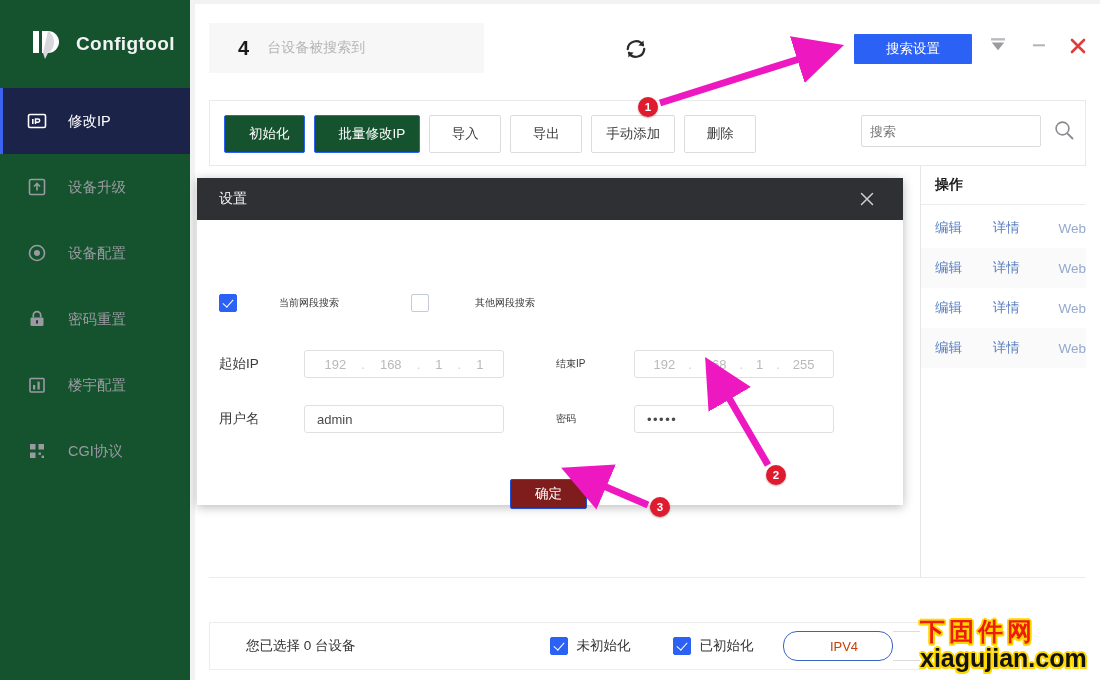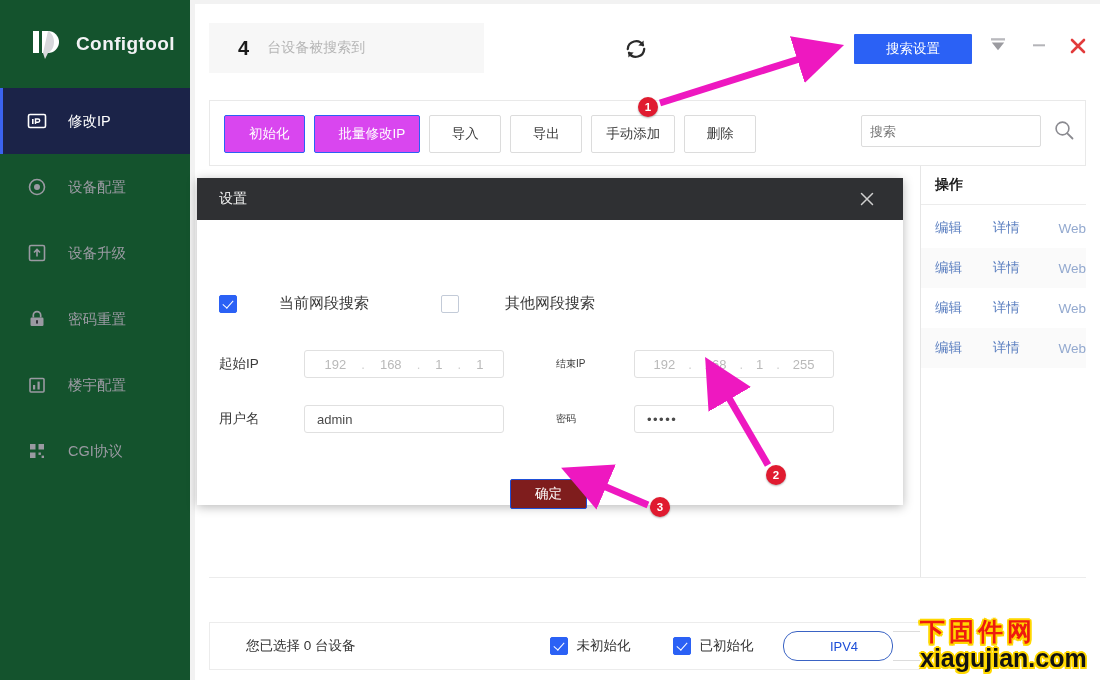--- a/index.html
+++ b/index.html
@@ -62,21 +62,21 @@
   #toolbar-panel {
     position:absolute; left:14px; top:96px; right:14px; height:66px;
     background:#ffffff; border:1px solid #e9e9e9;
   }
   #toolbar-panel .btns { position:absolute; left:14px; top:14px; display:flex; gap:9px; }
   .tbtn {
     height:38px; min-width:72px; padding:0 14px; font-size:13.5px;
     border:1px solid #dcdcdc; background:#fff; color:#3d3d3d; cursor:pointer;
     border-radius:2px; font-family:inherit;
   }
-  .tbtn.primary { background:#d946ef; border-color:#2b61f5; color:#fff; min-width:78px;padding-left:24px; }
+  .tbtn.primary { background:#14532d; border-color:#2b61f5; color:#fff; min-width:78px;padding-left:24px; }
   #tool-search {
     position:absolute; right:44px; top:14px; width:180px; height:32px;
     border:1px solid #dcdcdc; border-radius:2px; font-size:13px; color:#8b8b8b;
     padding-left:8px; outline:none; background:#fff; font-family:inherit;
   }
   #tool-search-icon { position:absolute; right:10px; top:18px; width:22px; height:22px; cursor:pointer; }
 
   
   #table-area { position:absolute; left:14px; top:162px; right:14px; bottom:58px; background:#ffffff; }
   #table-divider { position:absolute; left:711px; top:0; bottom:44px; width:1px; background:#e6e6e6; }
@@ -101,21 +101,21 @@
     background:#fff; border:1px solid #ececec; display:flex; align-items:center;
   }
   #footer .sel-text { margin-left:36px; font-size:13.5px; color:#333; }
   .fchk { display:flex; align-items:center; gap:9px; font-size:13.5px; color:#333; }
   #chk-uninit { margin-left:194px; }
   #chk-init { margin-left:42px; }
   .segbtn {
     height:30px; width:110px; border:1px solid #dcdcdc; background:#fff;
     font-size:13px; color:#555; cursor:pointer; font-family:inherit;
   }
-  .segbtn.on { border-color:#3a63c4; color:#1d4ed8; border-radius:14px;padding-left:12px; }
+  .segbtn.on { border-color:#3a63c4; color:#c2410c; border-radius:14px;padding-left:12px; }
   #seg-wrap { position:absolute; left:573px; display:flex; }
 
   
   .cb { width:15px; height:15px; border:1px solid #c3cbd8; background:#fff; border-radius:2px;
         flex:none; position:relative; cursor:pointer; }
   .cb.checked { background:#2b61f5; border-color:#2b61f5; }
   .cb.checked:after {
     content:""; position:absolute; left:4px; top:1px; width:4px; height:8px;
     border:solid #fff; border-width:0 1.8px 1.8px 0; transform:rotate(42deg);
   }
@@ -126,21 +126,21 @@
   #dialog {
     position:absolute; left:197px; top:178px; width:706px; height:327px;
     background:#ffffff; box-shadow:0 2px 10px rgba(0,0,0,.28); z-index:40;
   }
   #dlg-title { height:42px; background:#2f3033; display:flex; align-items:center; }
   #dlg-title .t { color:#f0f0f0; font-size:14px; margin-left:22px; }
   #dlg-close { position:absolute; right:26px; top:11px; width:20px; height:20px; cursor:pointer; }
   #dlg-body { position:relative; height:285px; }
 
   .dlg-chk-row { position:absolute; left:22px; top:74px; display:flex; align-items:center; }
-  .dlg-chk-row .lbl { font-size:15px; color:#3a3a3a; }
+  .dlg-chk-row .lbl { font-size:10px; color:#3a3a3a; }
   #lbl-cur { margin-left:42px; }
   #cb-other { margin-left:72px; }
   #lbl-other { margin-left:46px; }
 
   .frow { position:absolute; left:22px; display:flex; align-items:center; width:660px; }
   .frow .flabel { width:85px; font-size:13.5px; color:#3a3a3a; }
   .ipbox {
     width:200px; height:28px; border:1px solid #e0e0e0; border-radius:3px;
     display:flex; align-items:center; justify-content:space-around; padding:0 12px;
     font-size:13px; color:#b9b9b9;
@@ -212,35 +212,35 @@
           <rect x="5" y="8" width="1.6" height="5" fill="#ffffff" stroke="none"></rect>
           <path d="M8.5 13 V8 h2.6 a1.6 1.6 0 0 1 0 3.2 H8.5" stroke="#ffffff" fill="none" stroke-width="1.5"></path>
         </svg>
       </span>
       <span>修改IP</span>
     </div>
 
     <div class="nav-item">
       <span class="nico">
         <svg width="20" height="20" viewBox="0 0 20 20">
+          <rect x="2.5" y="2.5" width="15" height="15" rx="1.5"></rect>
+          <path d="M10 13.5 V7 M7 9.5 L10 6.5 L13 9.5"></path>
+        </svg>
+      </span>
+      <span>设备升级</span>
+    </div>
+
+    <div class="nav-item">
+      <span class="nico">
+        <svg width="20" height="20" viewBox="0 0 20 20">
           <circle cx="10" cy="10" r="7.5"></circle>
           <circle cx="10" cy="10" r="3" fill="#9a9aa2" stroke="none"></circle>
         </svg>
       </span>
       <span>设备配置</span>
-    </div>
-
-    <div class="nav-item">
-      <span class="nico">
-        <svg width="20" height="20" viewBox="0 0 20 20">
-          <rect x="2.5" y="2.5" width="15" height="15" rx="1.5"></rect>
-          <path d="M10 13.5 V7 M7 9.5 L10 6.5 L13 9.5"></path>
-        </svg>
-      </span>
-      <span>设备升级</span>
     </div>
 
 
     <div class="nav-item">
       <span class="nico">
         <svg width="20" height="20" viewBox="0 0 20 20">
           <rect x="3.5" y="8.5" width="13" height="8.5" rx="1.2" fill="#9a9aa2" stroke="none"></rect>
           <path d="M6.3 8.5 V6.3 a3.7 3.7 0 0 1 7.4 0 V8.5" stroke-width="1.7"></path>
           <rect x="9.2" y="11.2" width="1.6" height="3.4" fill="#1c1c22" stroke="none"></rect>
         </svg>

